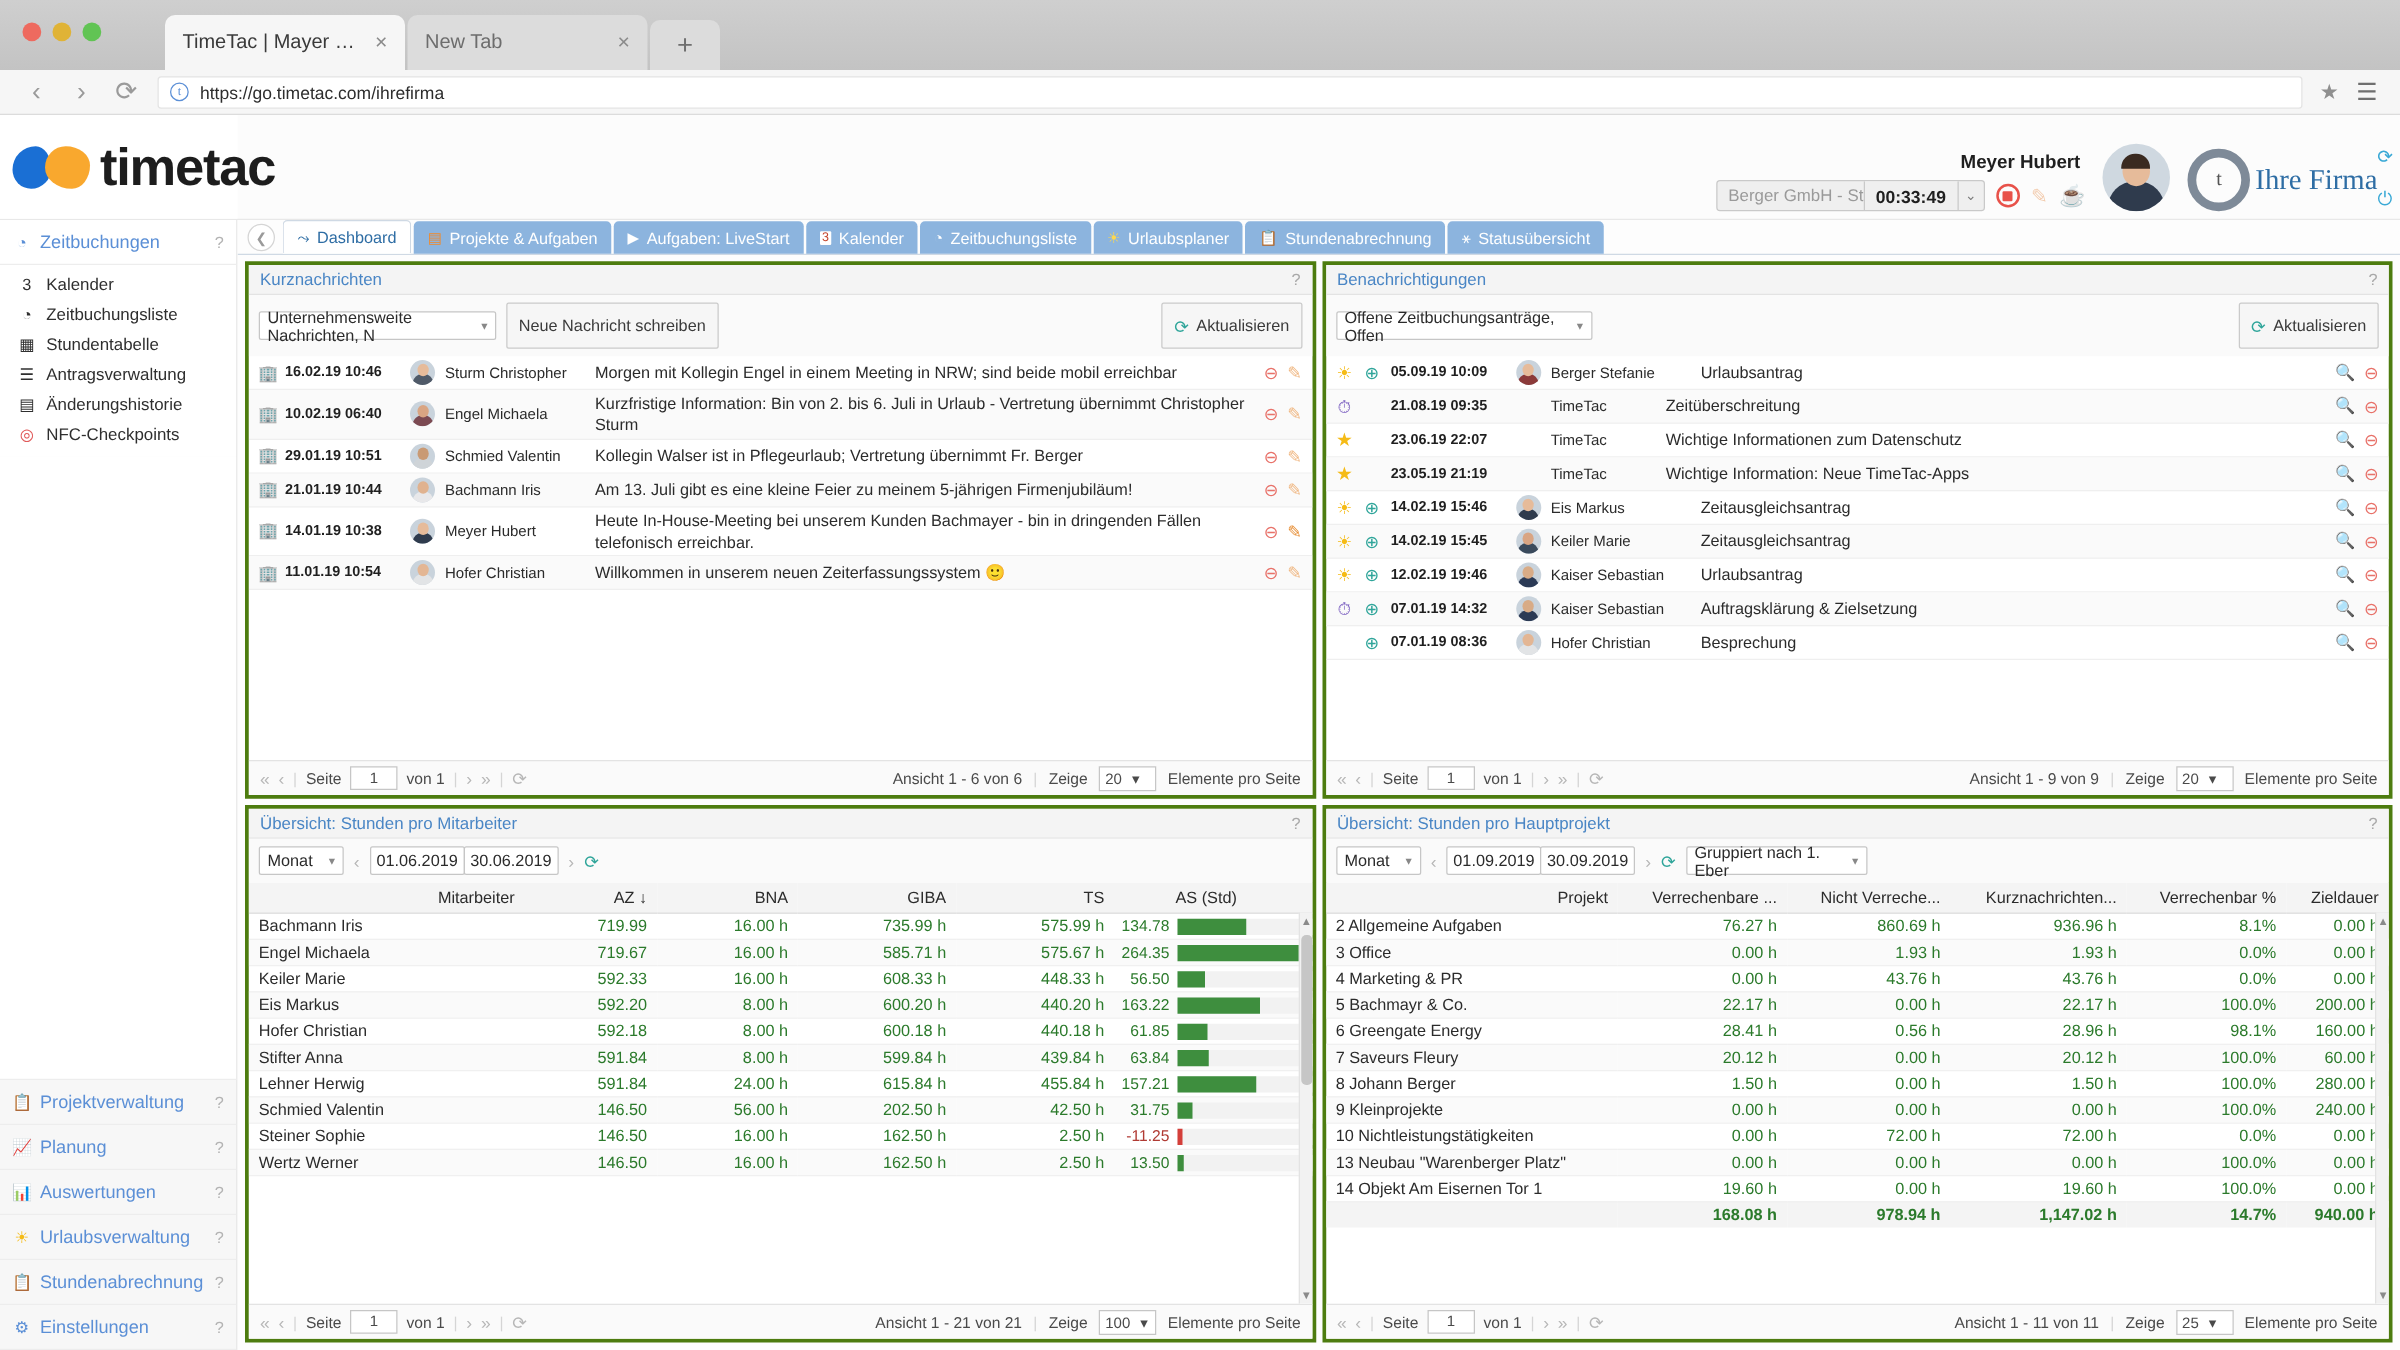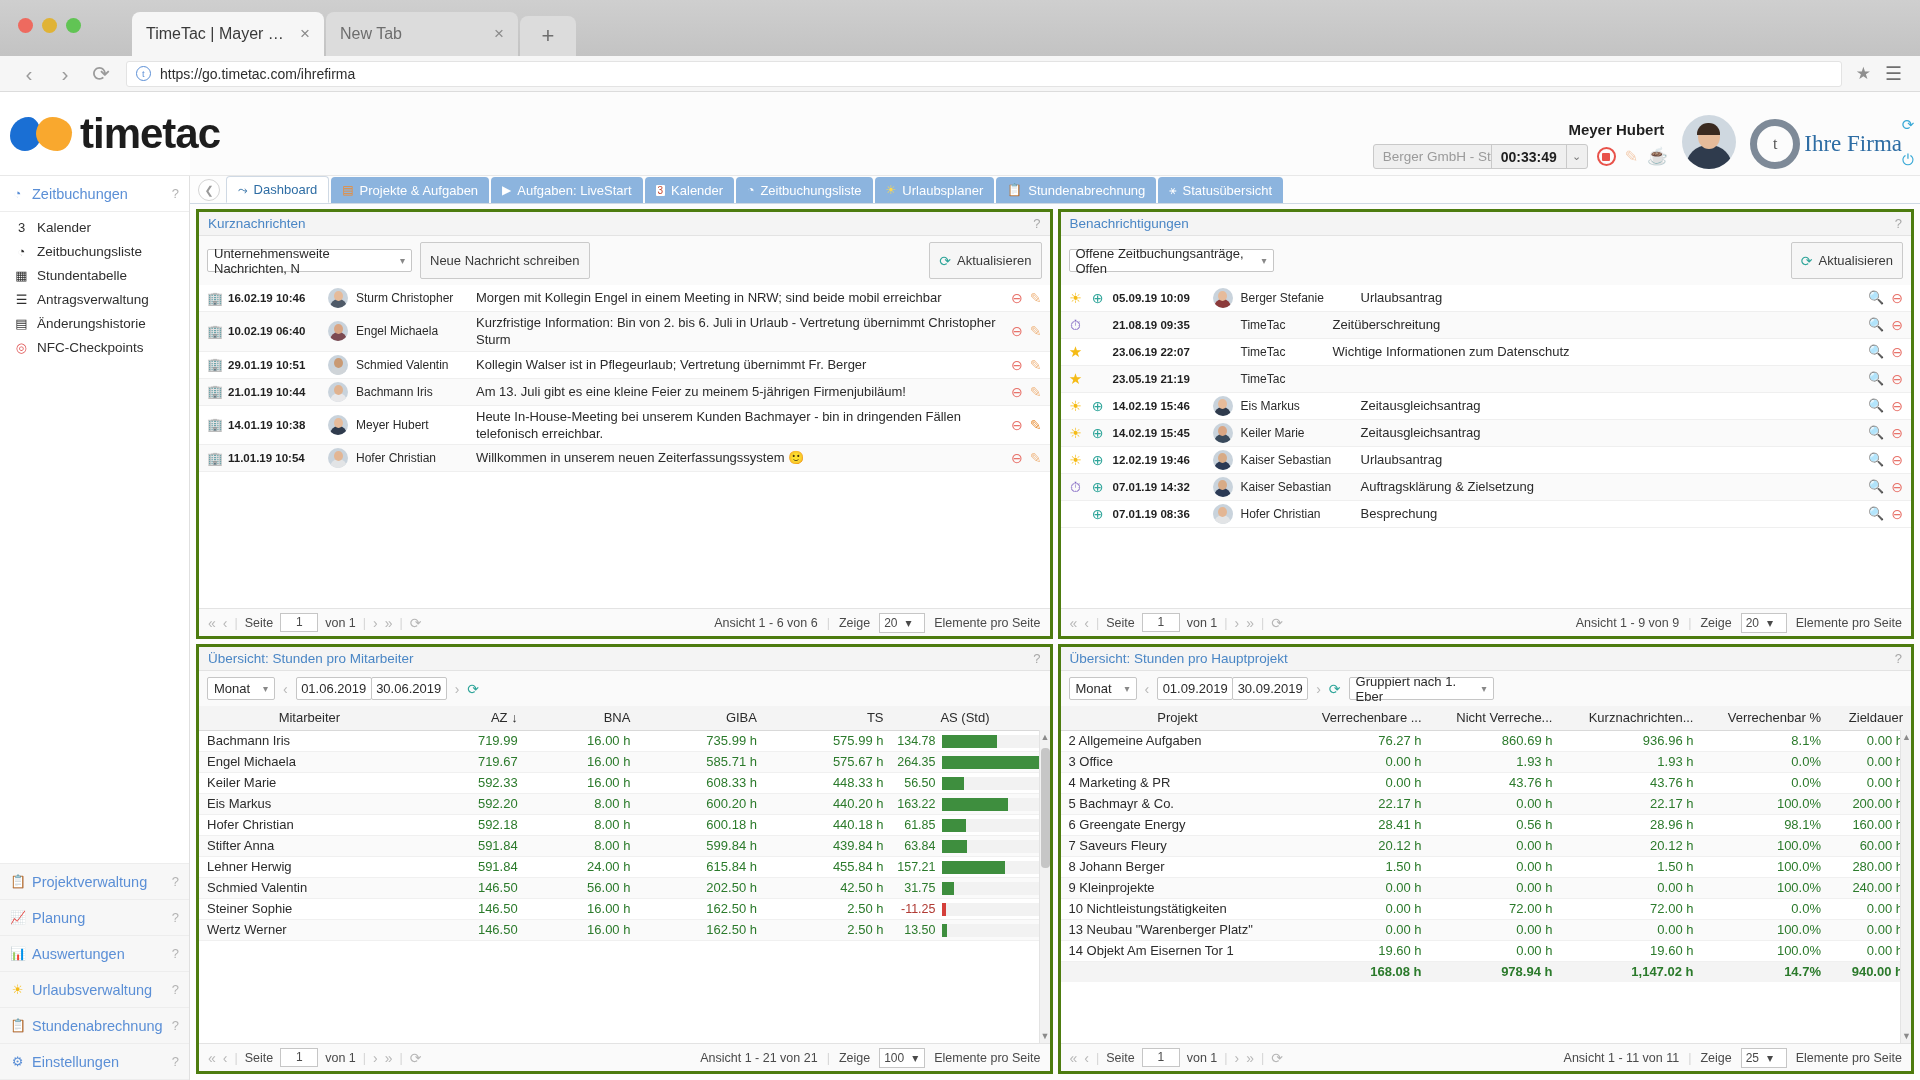--- a/index.html
+++ b/index.html
@@ -162,21 +162,21 @@
     text-align:center; font-size:12px; line-height:17px; }
   .pg-sep { color:#d5d5d5; }
   .pager-right { margin-left:auto; display:flex; align-items:center; gap:9px; }
   .mini-sel { height:20px; border:1px solid #c6c6c6; background:#fff; font-size:12px;
     display:flex; align-items:center; padding:0 4px; gap:8px; min-width:46px; }
 
   
   table { width:100%; border-collapse:collapse; font-size:13px; }
   thead th { background:#f4f4f4; border-bottom:1px solid #d9d9d9; font-weight:normal;
     color:#2b2b2b; height:24px; padding:0 8px; text-align:right; white-space:nowrap; }
-  thead th.left { text-align:center; }
+  thead th.left { text-align:right; }
   tbody td { height:21px; padding:0 8px; text-align:right; white-space:nowrap;
     border-bottom:1px solid #f0f0f0; color:#2b7a2b; }
   tbody td.left { text-align:left; color:#2b2b2b; }
   tbody tr:nth-child(even){ background:#fafafa; }
   td.bar-cell { padding:0; width:118px; }
   .bar-wrap { width:108px; height:13px; background:#f2f2f2; position:relative;
     display:inline-block; vertical-align:middle; }
   .bar-fill { height:13px; background:#3e8e3e; display:block; }
   .bar-neg { height:13px; background:#d43f3a; display:block; }
   .asnum { display:inline-block; width:50px; text-align:right; padding-right:6px;
@@ -375,21 +375,21 @@
     </div>
 
     <div class="grid">
 
       <div class="panel">
         <div class="panel-head">
           <span>Kurznachrichten</span>
           <span class="help">?</span>
         </div>
         <div class="panel-toolbar">
-          <div class="sel" style="width:205px">
+          <div class="sel" style="width:190px">
             <span>Unternehmensweite Nachrichten, N</span>
             <span class="cv">▾</span>
           </div>
           <div class="btn">Neue Nachricht schreiben</div>
           <div class="btn refresh-btn">
             <span class="ri">⟳</span>
             <span>Aktualisieren</span>
           </div>
         </div>
         <div class="rows">
@@ -554,20 +554,21 @@
             <span class="acts">
               <span class="ic-zoom">🔍</span>
               <span class="ic-del">⊖</span>
             </span>
           </div>
           <div class="row">
             <span class="ic-star">★</span>
             <span class="ic-none"></span>
             <span class="date">23.05.19 21:19</span>
             <span class="who" style="padding-left:28px">TimeTac</span>
+            <span class="msg">Wichtige Information: Neue TimeTac-Apps</span>
             <span class="acts">
               <span class="ic-zoom">🔍</span>
               <span class="ic-del">⊖</span>
             </span>
           </div>
           <div class="row">
             <span class="ic-sun">☀</span>
             <span class="ic-plus">⊕</span>
             <span class="date">14.02.19 15:46</span>
             <span class="av">

